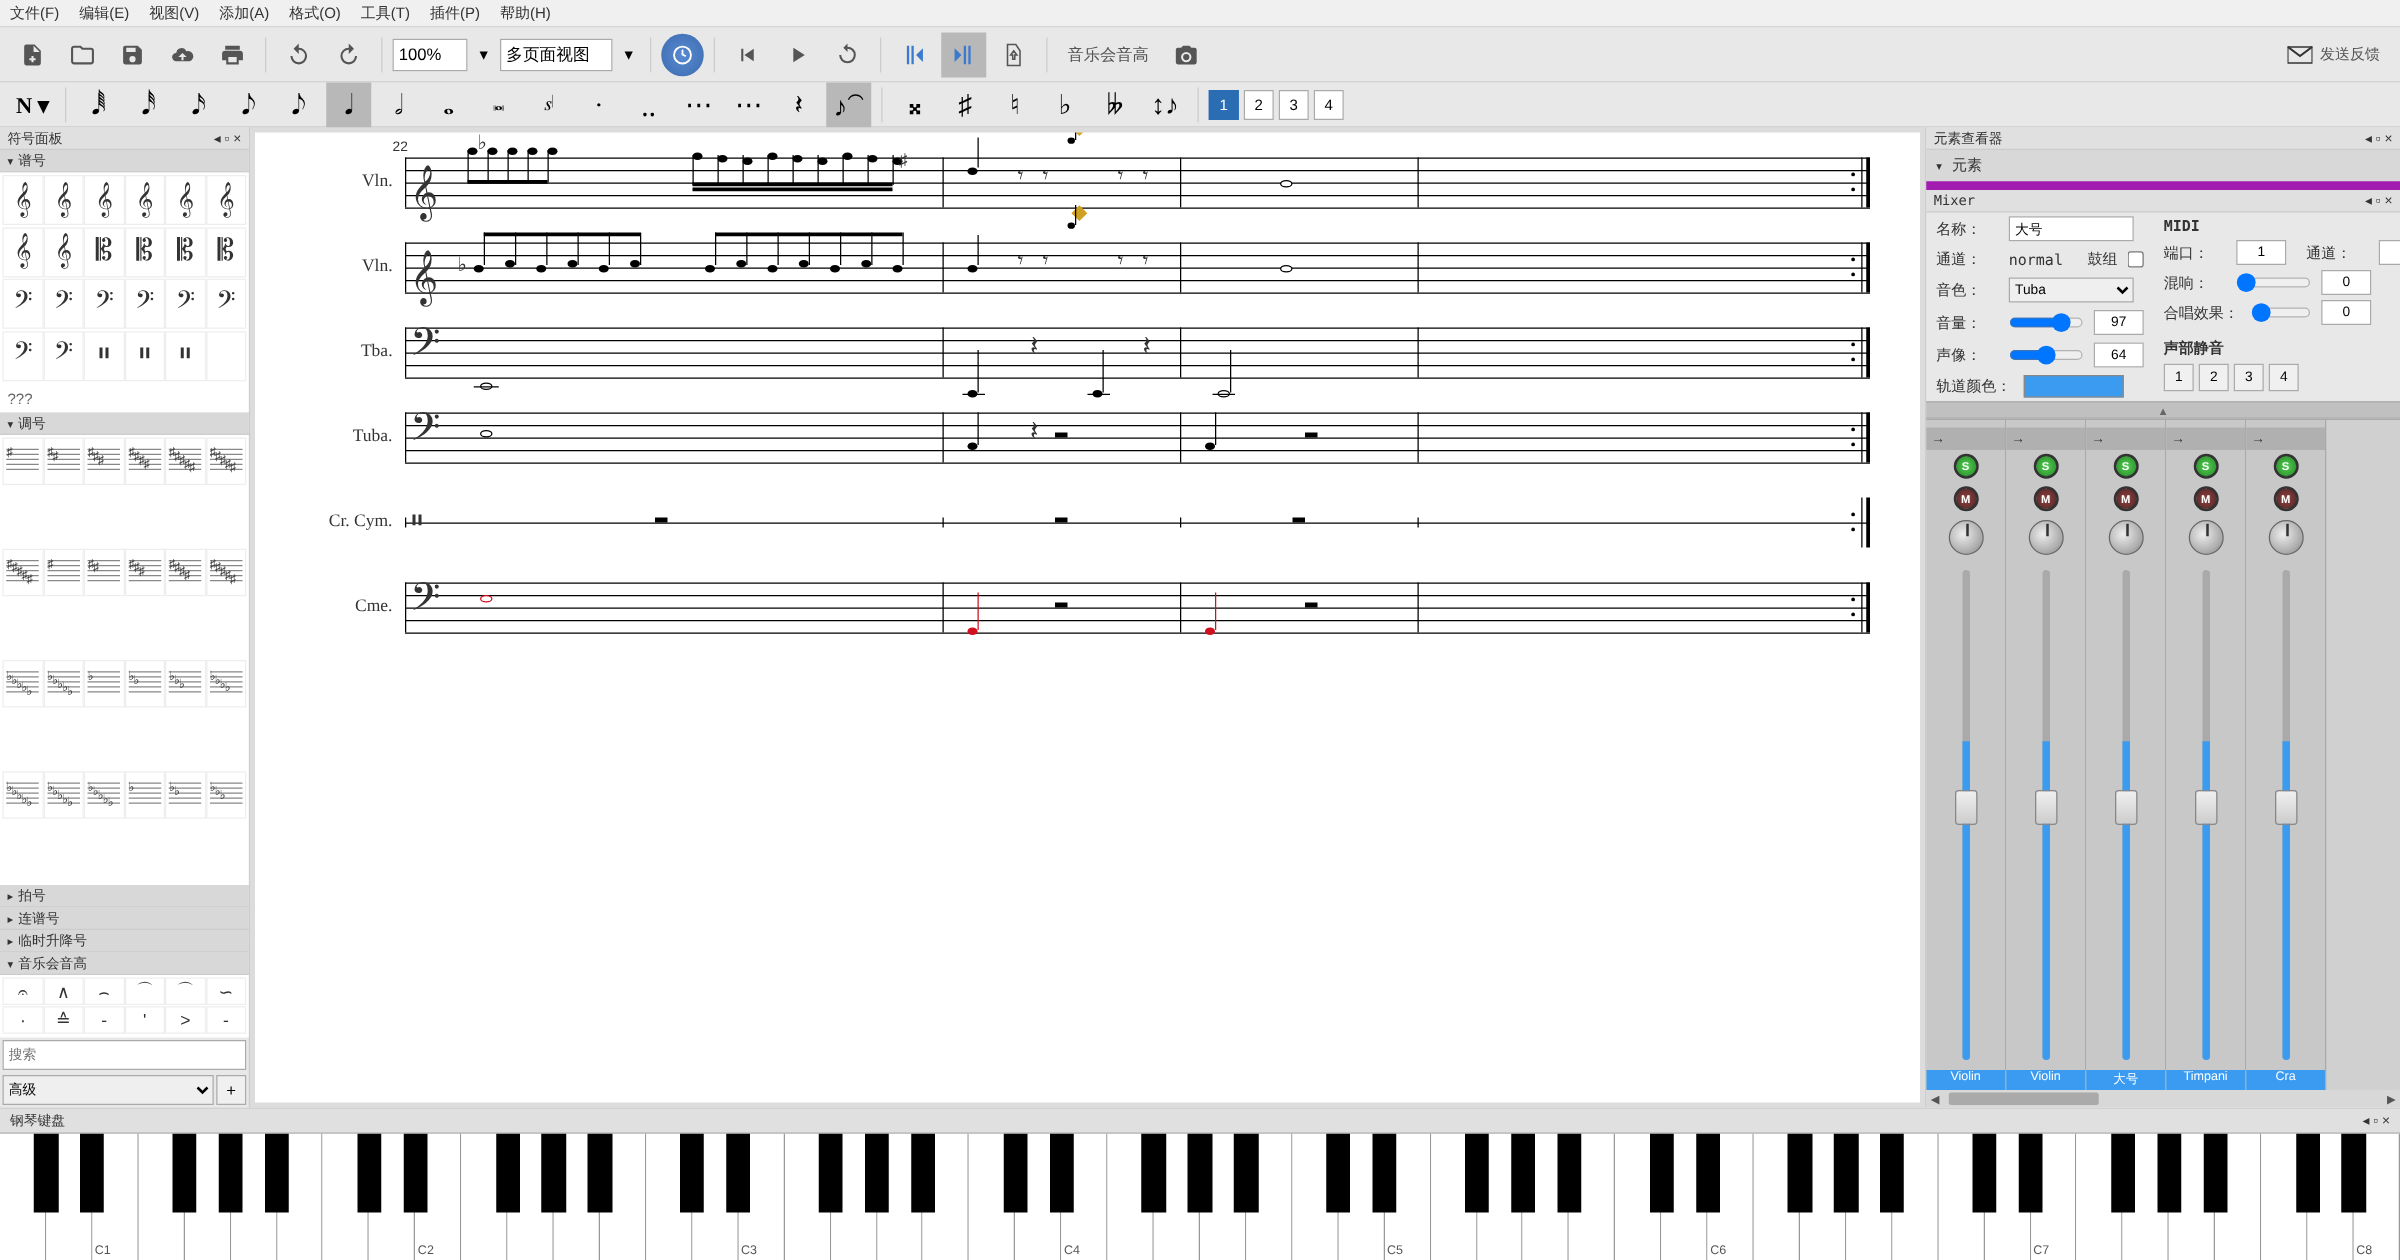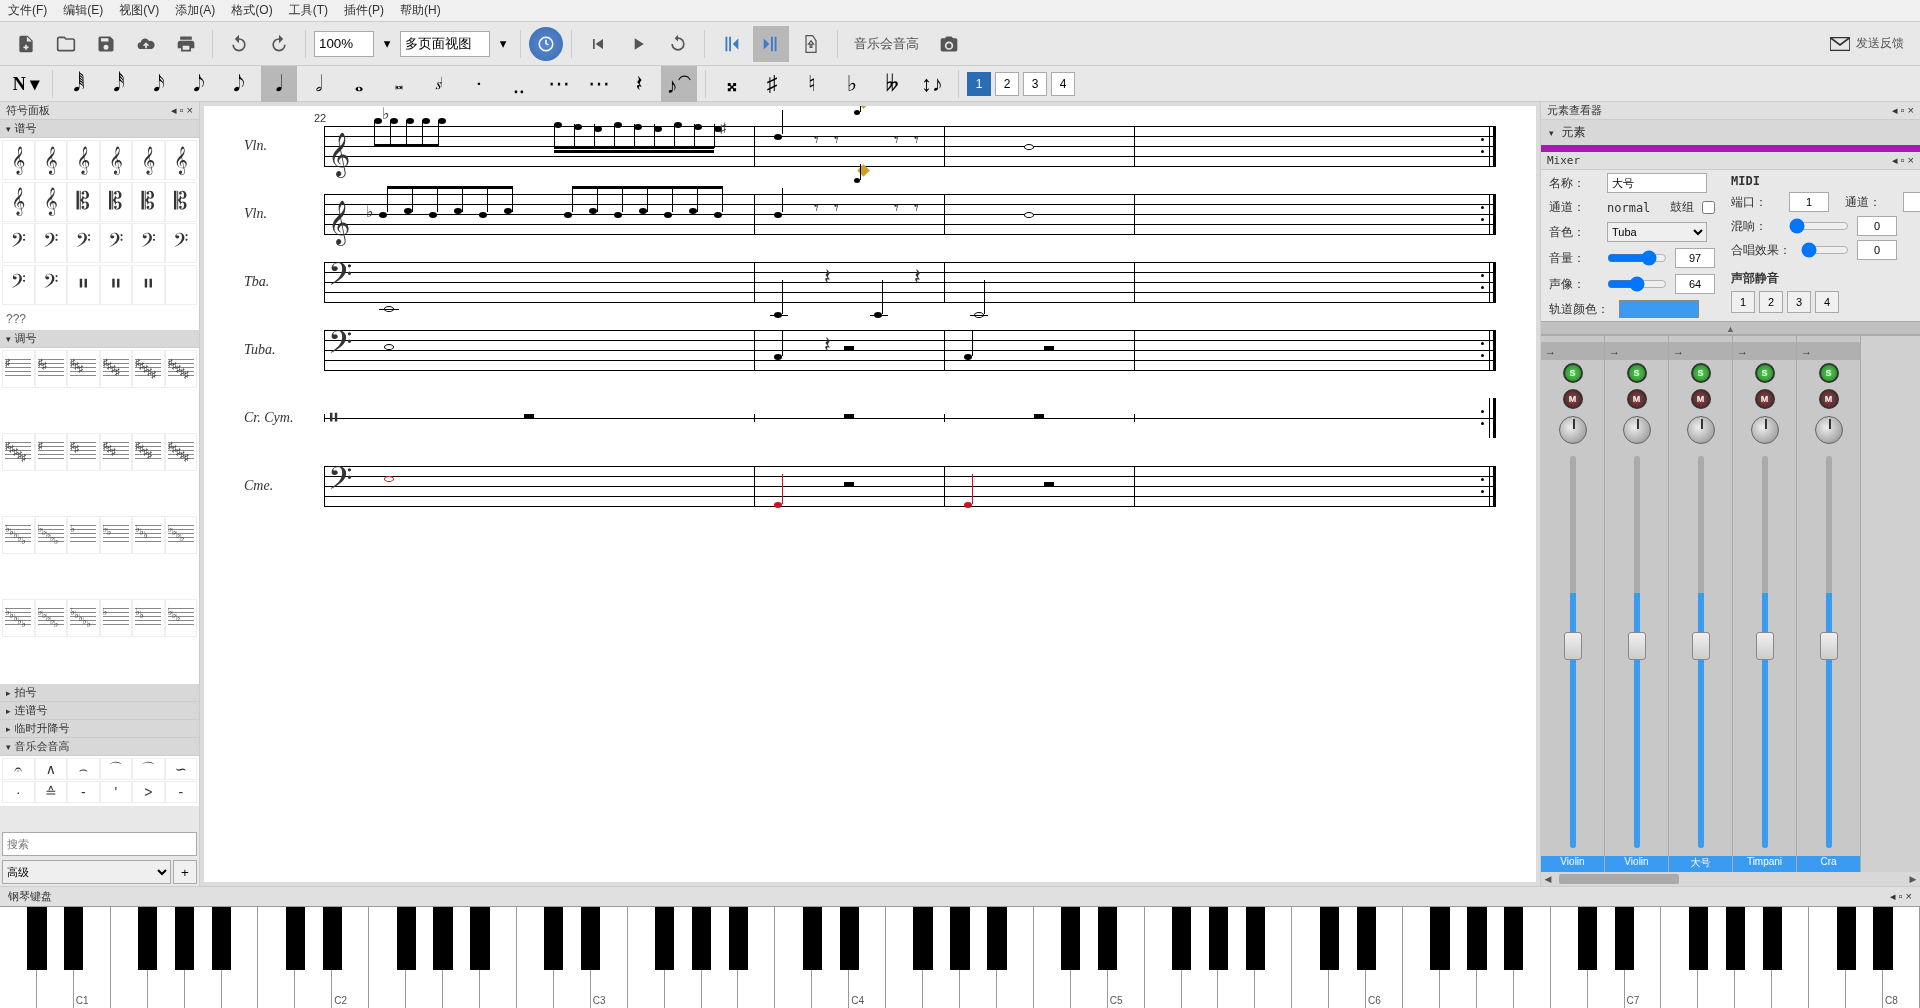--- a/index.html
+++ b/index.html
@@ -28,33 +28,33 @@
 .sub-header.open::before { content:"▾"; }
 .clef-grid { display:grid; grid-template-columns:repeat(6,1fr); gap:0; padding:2px; background:#fff; height:170px; overflow:hidden;}
 .clef-grid .cell { height:40px; display:flex; align-items:center; justify-content:center; font-size:24px; font-family:serif; border:1px solid #eee; cursor:pointer;}
 .key-grid { display:grid; grid-template-columns:repeat(6,1fr); gap:0; padding:2px; background:#fff; flex:1; overflow:hidden;}
 .key-grid .cell { height:38px; border:1px solid #eee; cursor:pointer; display:flex; align-items:center; justify-content:center;}
 .key-staff { width:26px; height:20px; position:relative;}
 .key-staff .line{position:absolute;left:0;right:0;height:1px;background:#888;}
 .art-grid { display:grid; grid-template-columns:repeat(6,1fr); gap:0; padding:2px; background:#fff; height:50px;}
 .art-grid .cell{height:22px;border:1px solid #eee;display:flex;align-items:center;justify-content:center;font-size:14px;cursor:pointer;}
 .qqq{padding:4px 6px;background:#fff;font-size:12px;color:#666;}
-.search-row{height:28px;display:flex;padding:2px;gap:2px;margin-top:24px;}
+.search-row{height:28px;display:flex;padding:2px;gap:2px;}
 .search-row input{flex:1;border:1px solid #aaa;padding:0 4px;font-size:11px;}
 .combo-row{height:28px;display:flex;padding:2px;gap:2px;}
 .combo-row select{flex:1;border:1px solid #aaa;font-size:11px;}
 .combo-row button{width:24px;border:1px solid #aaa;background:#f0f0f0;cursor:pointer;}
 .center { flex:1; background:#dcdcdc; display:flex; flex-direction:column; }
 .tabs { height:28px; background:#e8e8e8; display:flex; align-items:flex-end; padding:0 8px; }
 .tab { height:24px; background:#f8f8f8; border:1px solid #bbb; border-bottom:none; padding:0 10px; display:flex; align-items:center; gap:6px; font-size:12px; border-radius:3px 3px 0 0; cursor:pointer;}
 .tab .close { font-size:11px; cursor:pointer; color:#888;}
 .score { flex:1; background:#fff; margin:4px; overflow:auto; padding:20px 40px; position:relative;}
 .measure-num{font-size:11px;position:absolute;}
 .staff-row{display:flex;align-items:center;margin-bottom:28px;}
-.staff-label{width:80px;text-align:left;padding-right:10px;font-size:14px;font-family:serif;font-style:italic;}
+.staff-label{width:80px;text-align:right;padding-right:10px;font-size:14px;font-family:serif;}
 .staff{flex:1;height:40px;position:relative;}
 .staff .sl{position:absolute;left:0;right:0;height:1px;background:#000;}
 .staff .bar{position:absolute;top:0;bottom:0;width:1px;background:#000;}
 .staff .thick-bar{position:absolute;top:0;bottom:0;width:3px;background:#000;}
 .staff .clef{position:absolute;left:4px;font-size:38px;font-family:serif;line-height:0;}
 .staff .note{position:absolute;width:8px;height:6px;background:#000;border-radius:50%;}
 .staff .note.red{background:#d01020;}
 .staff .note.hollow{background:#fff;border:1.2px solid #000;border-radius:50%;width:10px;height:6px;}
 .staff .stem{position:absolute;width:1px;background:#000;}
 .staff .beam{position:absolute;height:3px;background:#000;}

